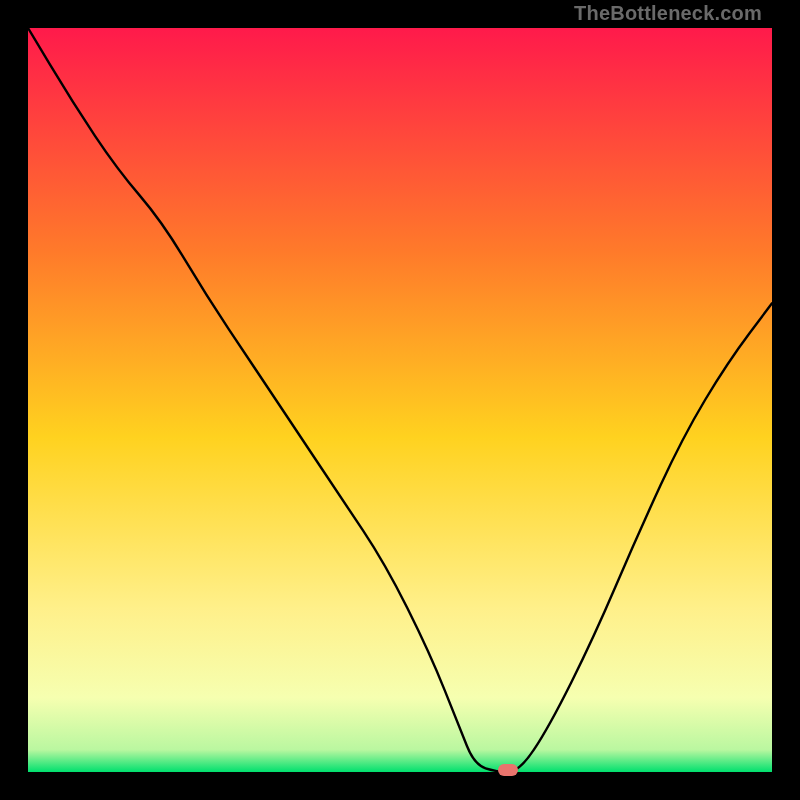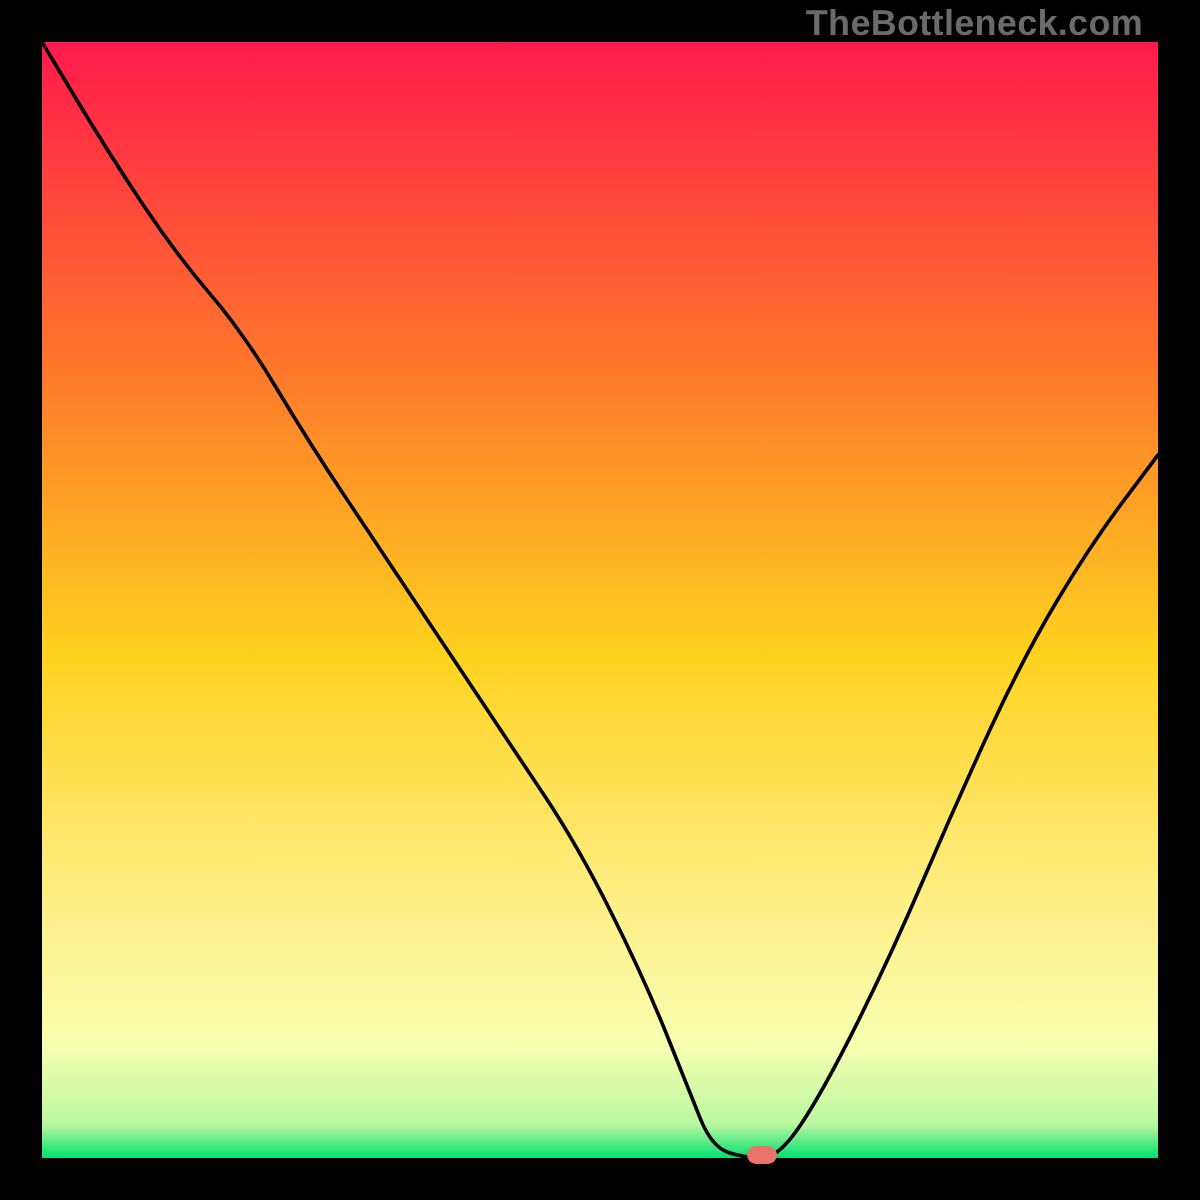--- a/index.html
+++ b/index.html
@@ -15,21 +15,21 @@
     position: relative;
     width: 800px;
     height: 800px;
     background: #000;
   }
   .attribution {
     position: absolute;
     top: 2px;
     right: 38px;
     color: #6a6a6a;
-    font-size: 24px;
+    font-size: 20px;
     font-weight: 600;
     letter-spacing: 0.2px;
   }
   .plot-outer {
     position: absolute;
     left: 28px;
     top: 28px;
     width: 744px;
     height: 744px;
     background: #000;

